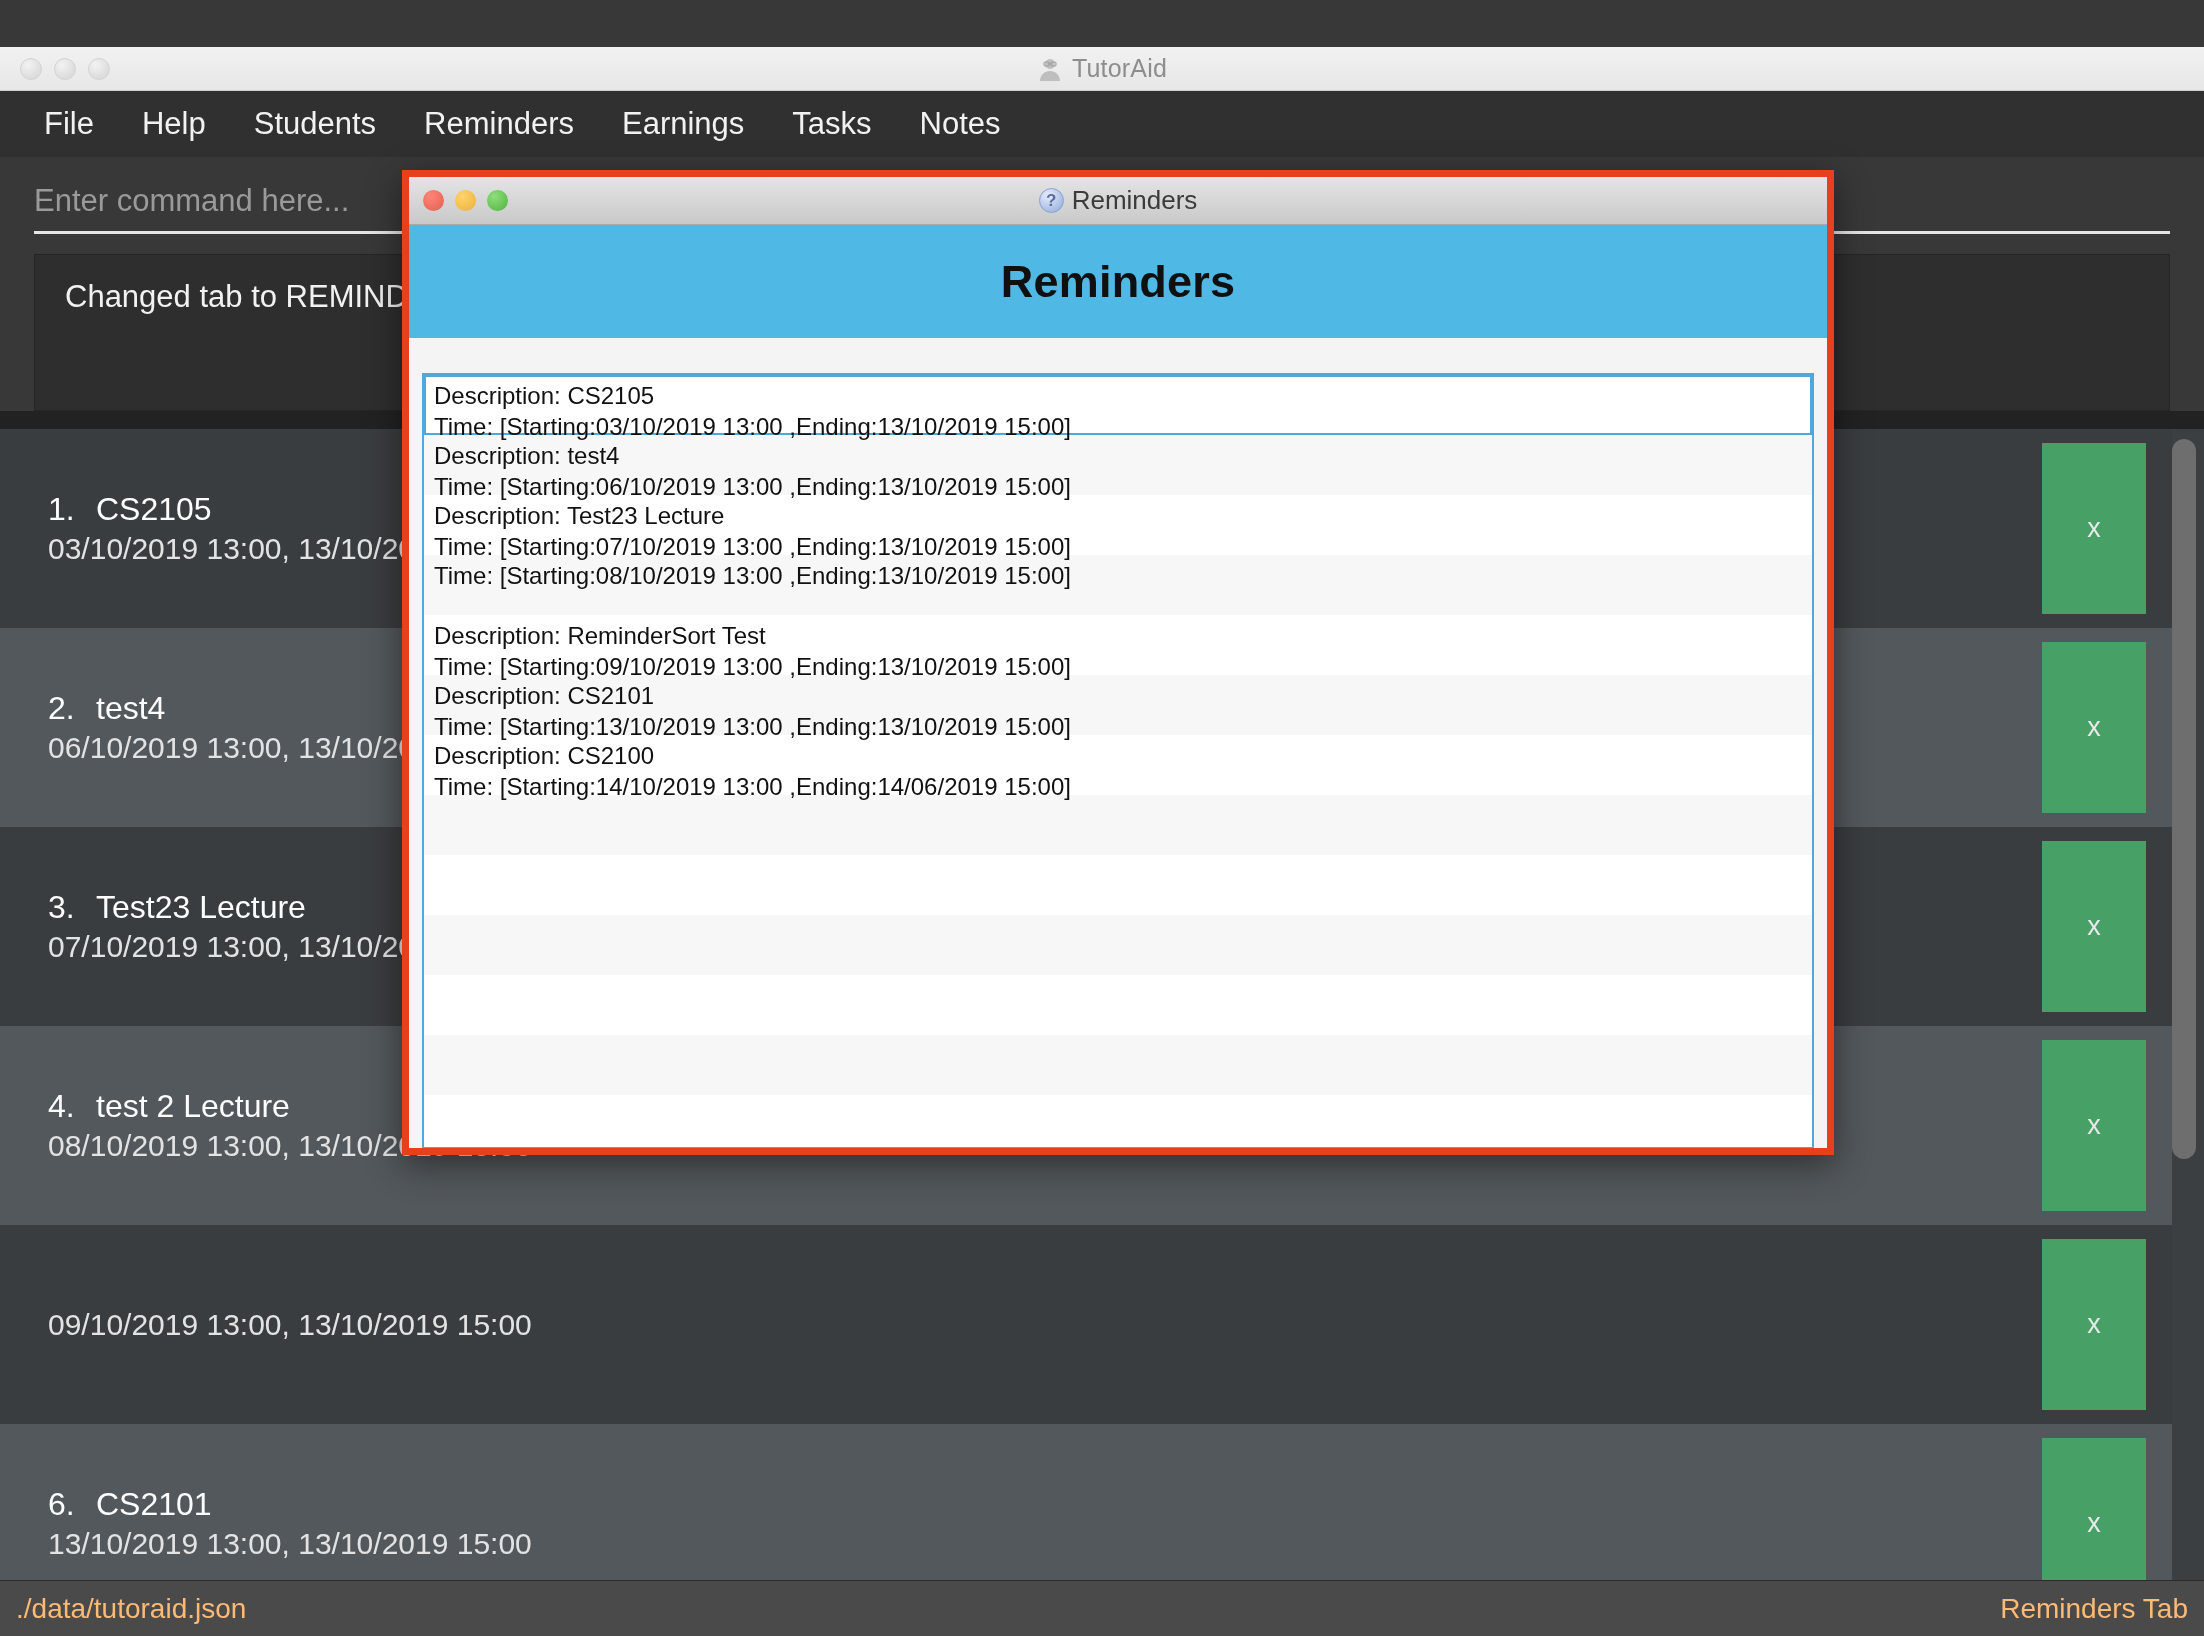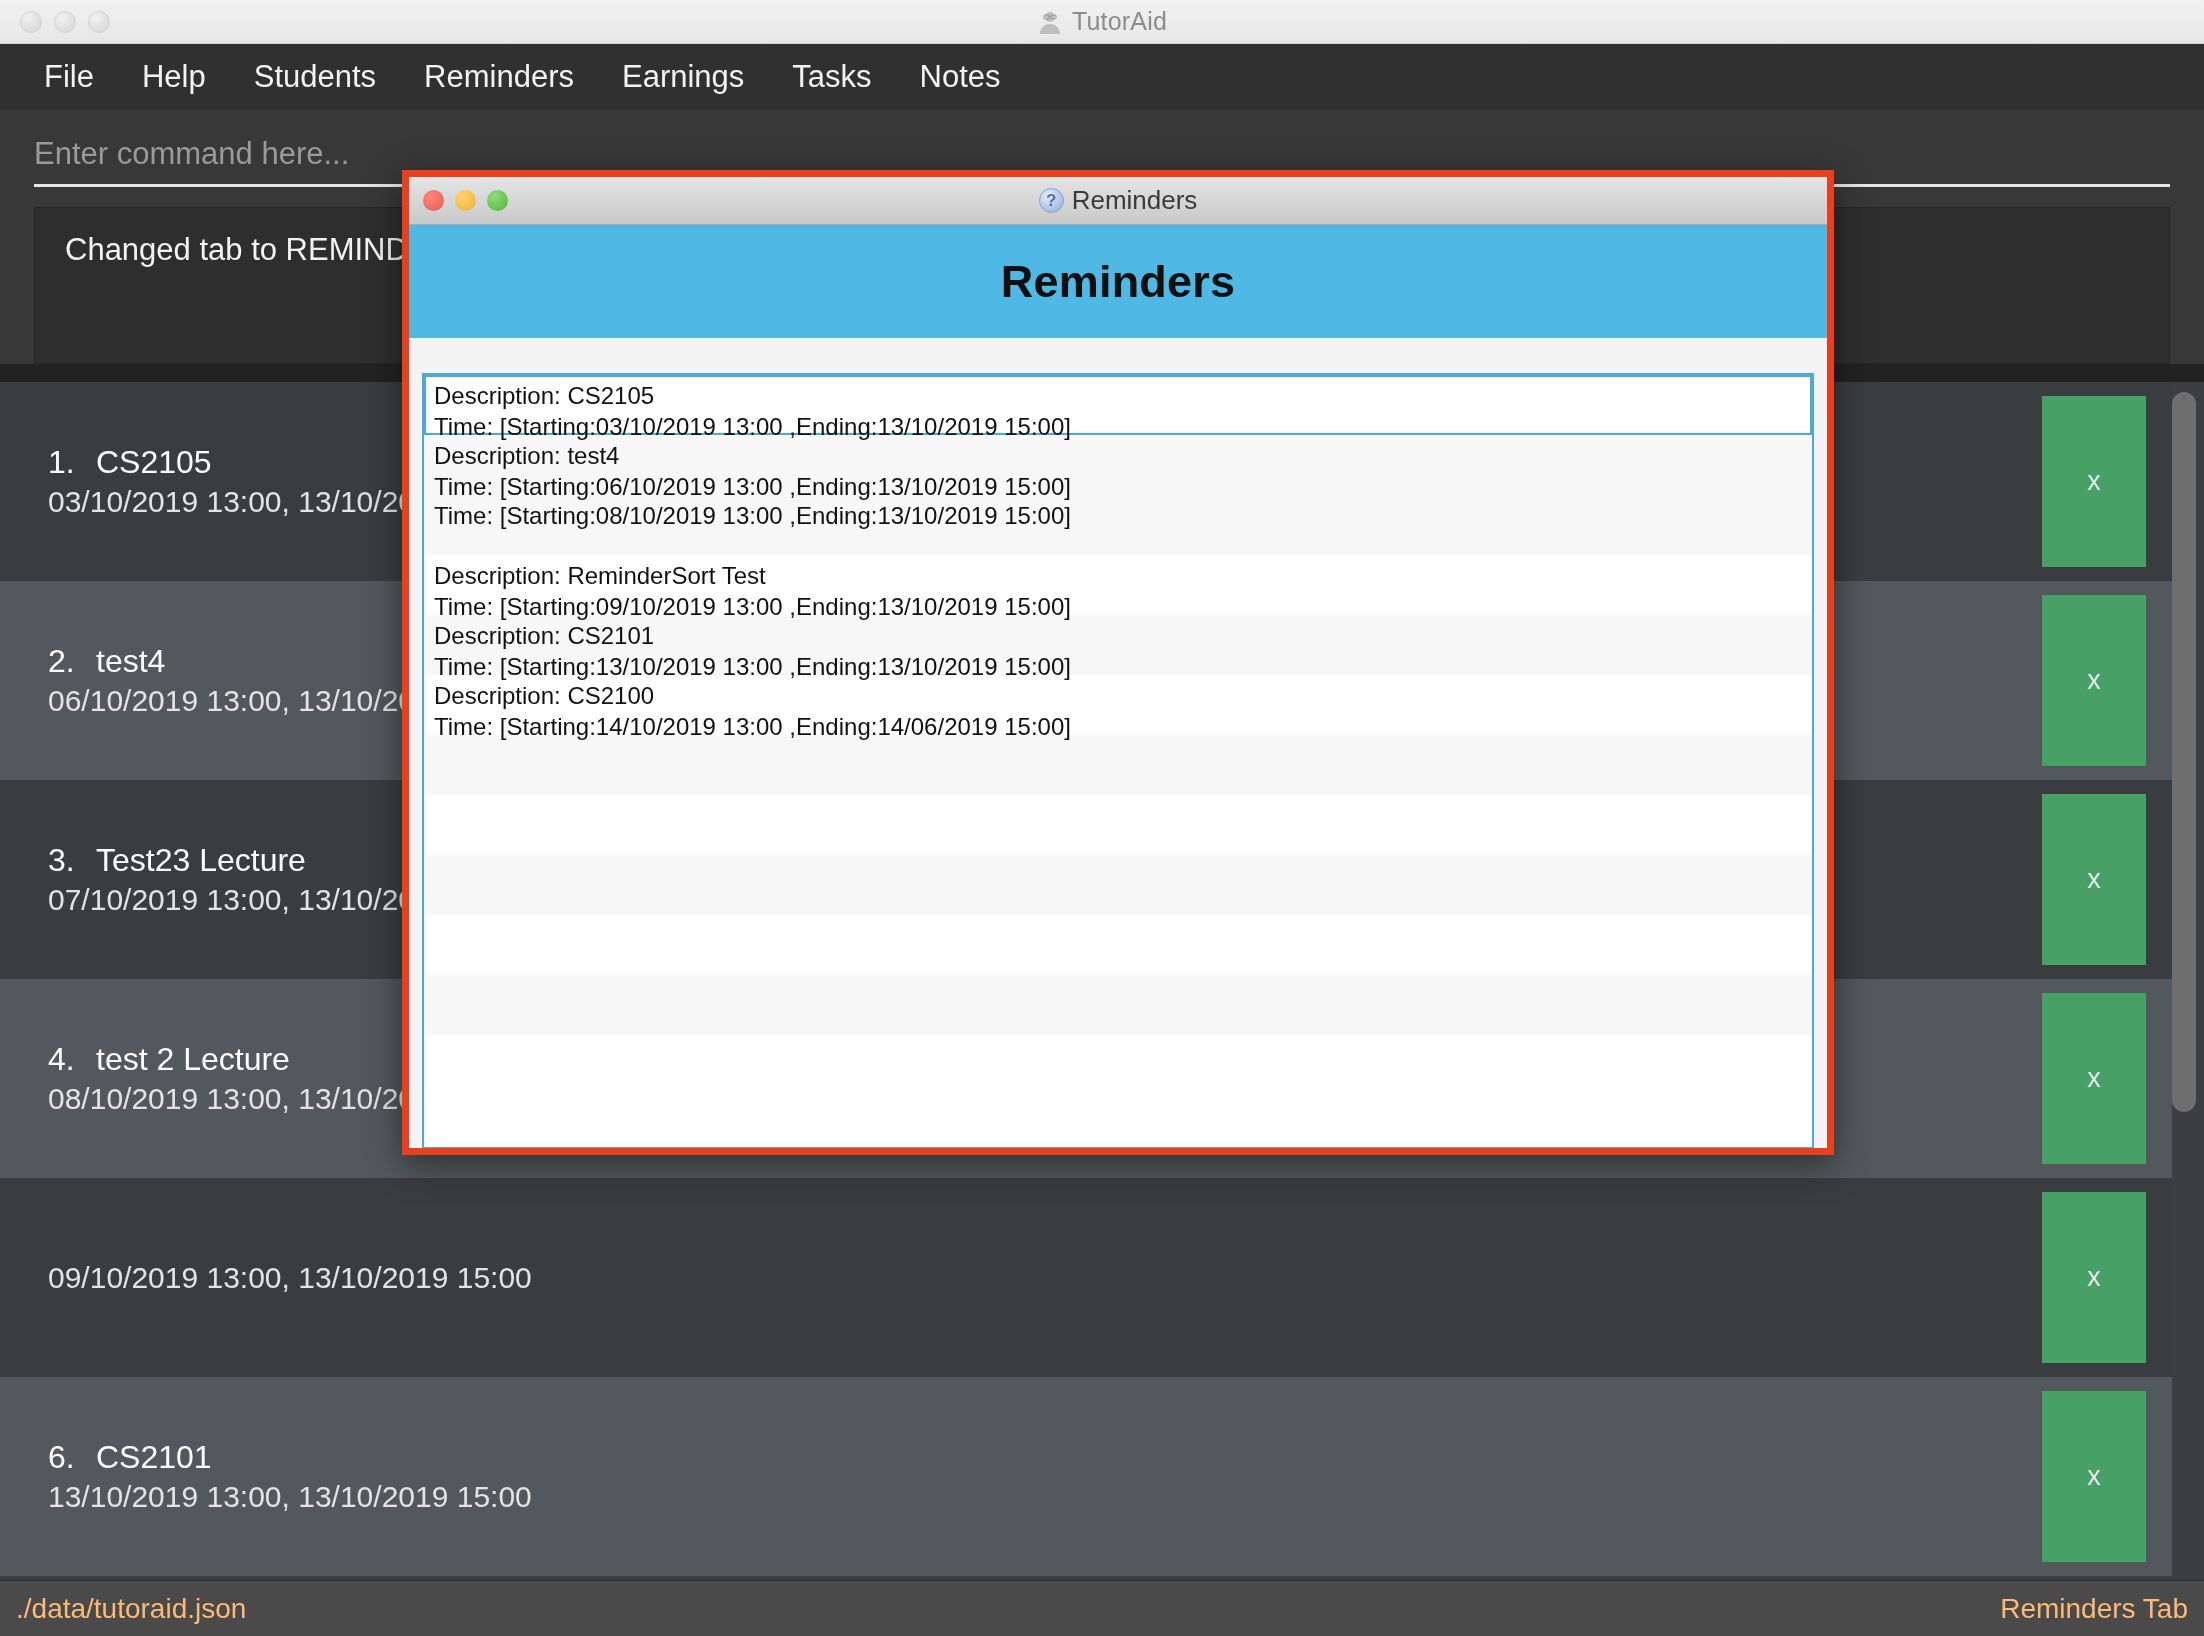--- a/index.html
+++ b/index.html
@@ -16,21 +16,21 @@
     display: flex; flex-direction: column;
     background: #383838;
   }
 
   
   .titlebar {
     height: 44px;
     background: linear-gradient(180deg,#f1f1f1 0%,#e7e7e7 100%);
     border-bottom: 1px solid #cfcfcf;
     display: flex; align-items: center;
-    position: relative; flex: none;
+    position: relative; flex: none; margin-top: 47px;
   }
   .traffic { display: flex; gap: 12px; margin-left: 20px; }
   .tl {
     width: 22px; height: 22px; border-radius: 50%;
     background: radial-gradient(circle at 35% 30%, #f2f2f2, #dcdcdc 70%);
     border: 1px solid #d3d3d3;
   }
   .titlebar-center {
     position: absolute; left: 0; right: 0;
     display: flex; align-items: center; justify-content: center;
@@ -335,20 +335,24 @@
       <div class="dlg-item odd selected">
         <div class="dlg-line">Description: CS2105</div>
         <div class="dlg-line">Time: [Starting:03/10/2019 13:00 ,Ending:13/10/2019 15:00]</div>
       </div>
 
       <div class="dlg-item even">
         <div class="dlg-line">Description: test4</div>
         <div class="dlg-line">Time: [Starting:06/10/2019 13:00 ,Ending:13/10/2019 15:00]</div>
       </div>
 
+      <div class="dlg-item odd">
+        <div class="dlg-line">Description: Test23 Lecture</div>
+        <div class="dlg-line">Time: [Starting:07/10/2019 13:00 ,Ending:13/10/2019 15:00]</div>
+      </div>
 
       <div class="dlg-item even">
         <div class="dlg-line">Time: [Starting:08/10/2019 13:00 ,Ending:13/10/2019 15:00]</div>
       </div>
 
       <div class="dlg-item odd">
         <div class="dlg-line">Description: ReminderSort Test</div>
         <div class="dlg-line">Time: [Starting:09/10/2019 13:00 ,Ending:13/10/2019 15:00]</div>
       </div>
 

